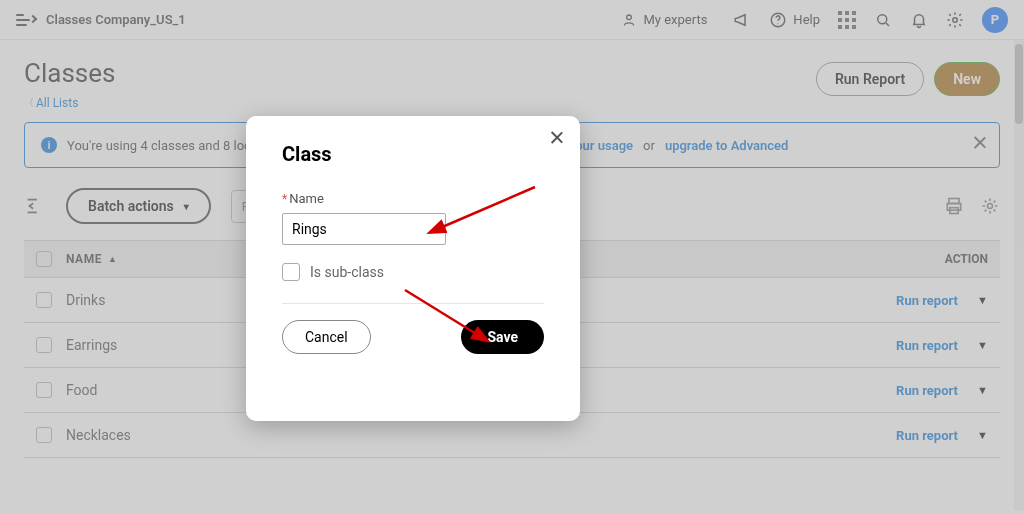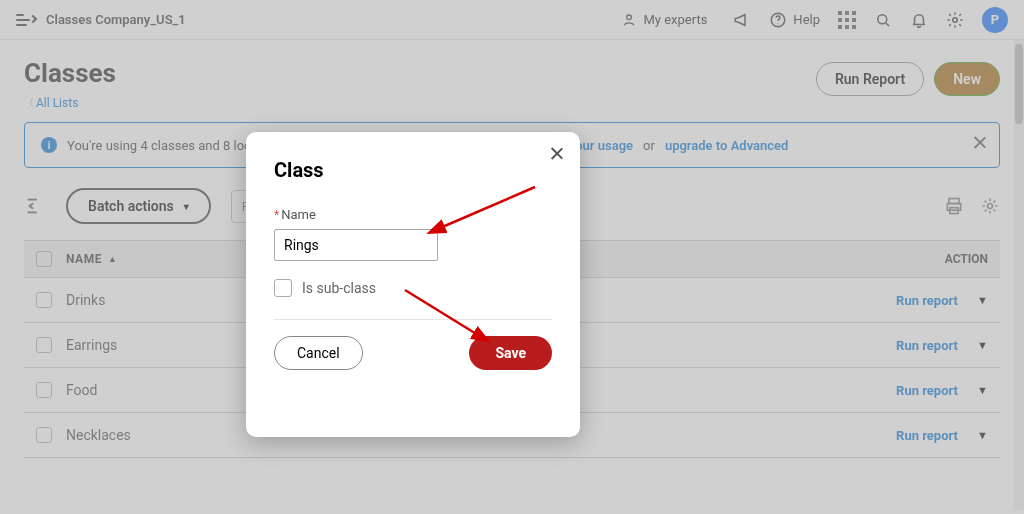--- a/index.html
+++ b/index.html
@@ -17,21 +17,21 @@
   .topbar-spacer { flex:1; }
   .toplink { display:flex; align-items:center; gap:6px; font-size:13px; color:#222; }
   .topicons { display:flex; align-items:center; gap:18px; margin-left:14px; }
   .topicons svg { width:18px; height:18px; }
   .apps-grid { display:grid; grid-template-columns:repeat(3,4px); grid-template-rows:repeat(3,4px); gap:3px;}
   .apps-grid span{background:#555;width:4px;height:4px;}
   .avatar { width:26px;height:26px;border-radius:50%;background:#0d6efd;color:#fff;display:flex;align-items:center;justify-content:center;font-weight:700;font-size:13px;}
 
   
   .page-header { padding: 18px 24px 12px; display:flex; justify-content:space-between; align-items:flex-start;}
-  .page-header h1 { font-size: 26px; font-weight:700; color:#222;}
+  .page-header h1 { font-size: 26px; font-weight:400; color:#222;}
   .breadcrumb { font-size:12px; color:#0070d2; display:flex; align-items:center; gap:2px; margin-top:8px;}
   .breadcrumb .caret{font-size:10px;}
   .header-buttons { display:flex; gap:10px; margin-top:4px;}
   .btn { border-radius:18px; padding:8px 18px; font-size:14px; font-weight:600; cursor:pointer; border:1px solid #888; background:#fff;}
   .btn.green { background:#a16207; border-color:#2ca01c; color:#fff;}
 
   
   .banner { margin:0 24px 20px; border:1px solid #0070d2; border-radius:4px; background:#fff; padding:14px 16px; display:flex; align-items:center; gap:10px; font-size:13px; color:#333; position:relative;}
   .banner .info-icon{width:16px;height:16px;border-radius:50%;background:#0070d2;color:#fff;display:flex;align-items:center;justify-content:center;font-size:10px;font-weight:700;}
   .banner .link{color:#0070d2;font-weight:600;}
@@ -56,32 +56,32 @@
   .th-name .sort{font-size:9px;}
   .th-action{width:130px;text-align:right;font-size:12px;font-weight:700;color:#333;}
   .row{display:flex;align-items:center;padding:14px 12px;border-bottom:1px solid #ccc;}
   .row .chk{width:16px;height:16px;border:1px solid #aaa;border-radius:3px;margin-right:14px;}
   .row .name{flex:1;font-size:14px;color:#444;}
   .row .link{color:#0070d2;font-weight:700;font-size:13px;}
   .row .menu-caret{width:30px;text-align:right;font-size:11px;}
 
   
   .overlay{position:absolute;inset:0;background:rgba(170,170,170,.55);}
-  .modal{position:absolute;left:246px;top:132px;width:334px;height:305px;background:#fff;border-radius:10px;box-shadow:0 6px 24px rgba(0,0,0,.25);padding:26px 28px 22px;}
+  .modal{position:absolute;left:246px;top:116px;width:334px;height:305px;background:#fff;border-radius:10px;box-shadow:0 6px 24px rgba(0,0,0,.25);padding:26px 36px 22px;}
   .modal .close{position:absolute;top:14px;right:16px;}
   .modal h2{font-size:20px;font-weight:700;margin-bottom:22px;}
   .modal .req{color:#d9534f;font-size:12px;margin-right:2px;}
   .modal label{font-size:13px;color:#555;}
   .modal input[type=text]{width:164px;border:1px solid #aaa;padding:7px 9px;font-size:14px;margin-top:6px;border-radius:2px;}
   .modal .sub{display:flex;align-items:center;gap:10px;margin-top:18px;font-size:14px;color:#666;}
   .modal .sub .box{width:18px;height:18px;border:1px solid #aaa;border-radius:3px;}
   .modal hr{border:none;border-top:1px solid #e5e5e5;margin:22px 0 16px;}
   .modal .actions{display:flex;justify-content:space-between;align-items:center;}
   .modal .cancel{border:1px solid #888;border-radius:20px;padding:8px 22px;font-size:14px;background:#fff;}
-  .modal .save{background:#b91c1c;color:#fff;border:none;border-radius:20px;padding:9px 26px;font-weight:700;font-size:14px;}
+  .modal .save{background:#000000;color:#fff;border:none;border-radius:20px;padding:9px 26px;font-weight:700;font-size:14px;}
 
   
   .arrow{position:absolute;pointer-events:none;}
   .arrow svg{overflow:visible;}
 
   .scrollbar{position:absolute;right:0;top:40px;width:10px;height:470px;background:#f0f0f0;}
   .scrollbar .thumb{position:absolute;left:1px;width:8px;top:4px;height:80px;background:#b8b8b8;border-radius:4px;}
 
   .x-icon{width:15px;height:15px;position:relative;display:inline-block;}
   .x-icon::before,.x-icon::after{content:"";position:absolute;left:7px;top:0;width:1.6px;height:15px;background:#555;}

